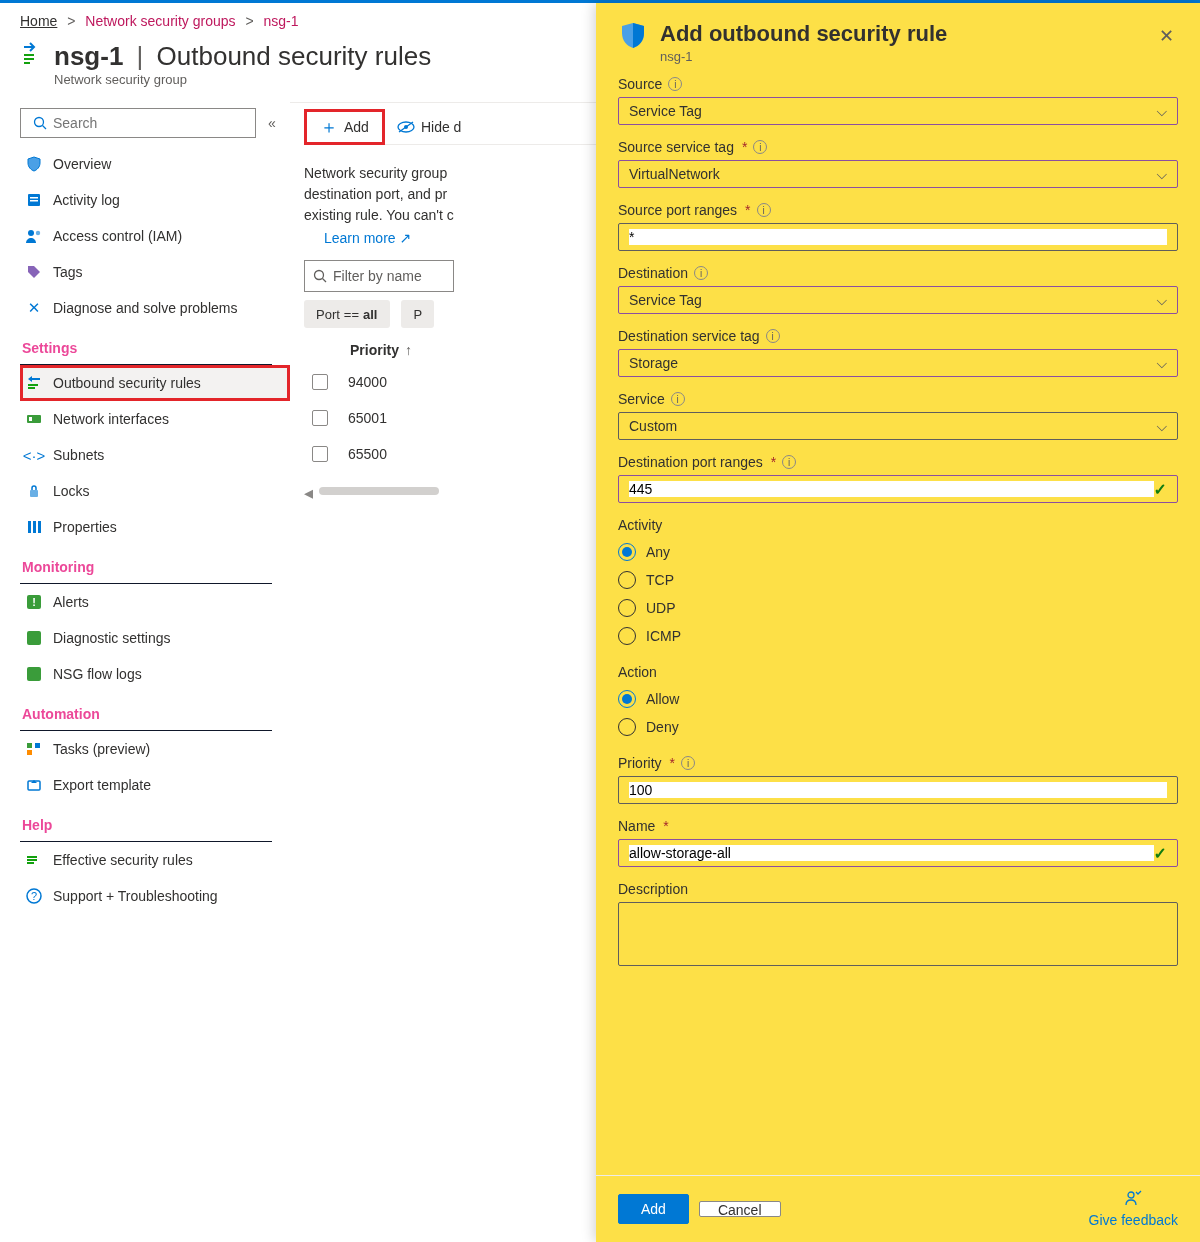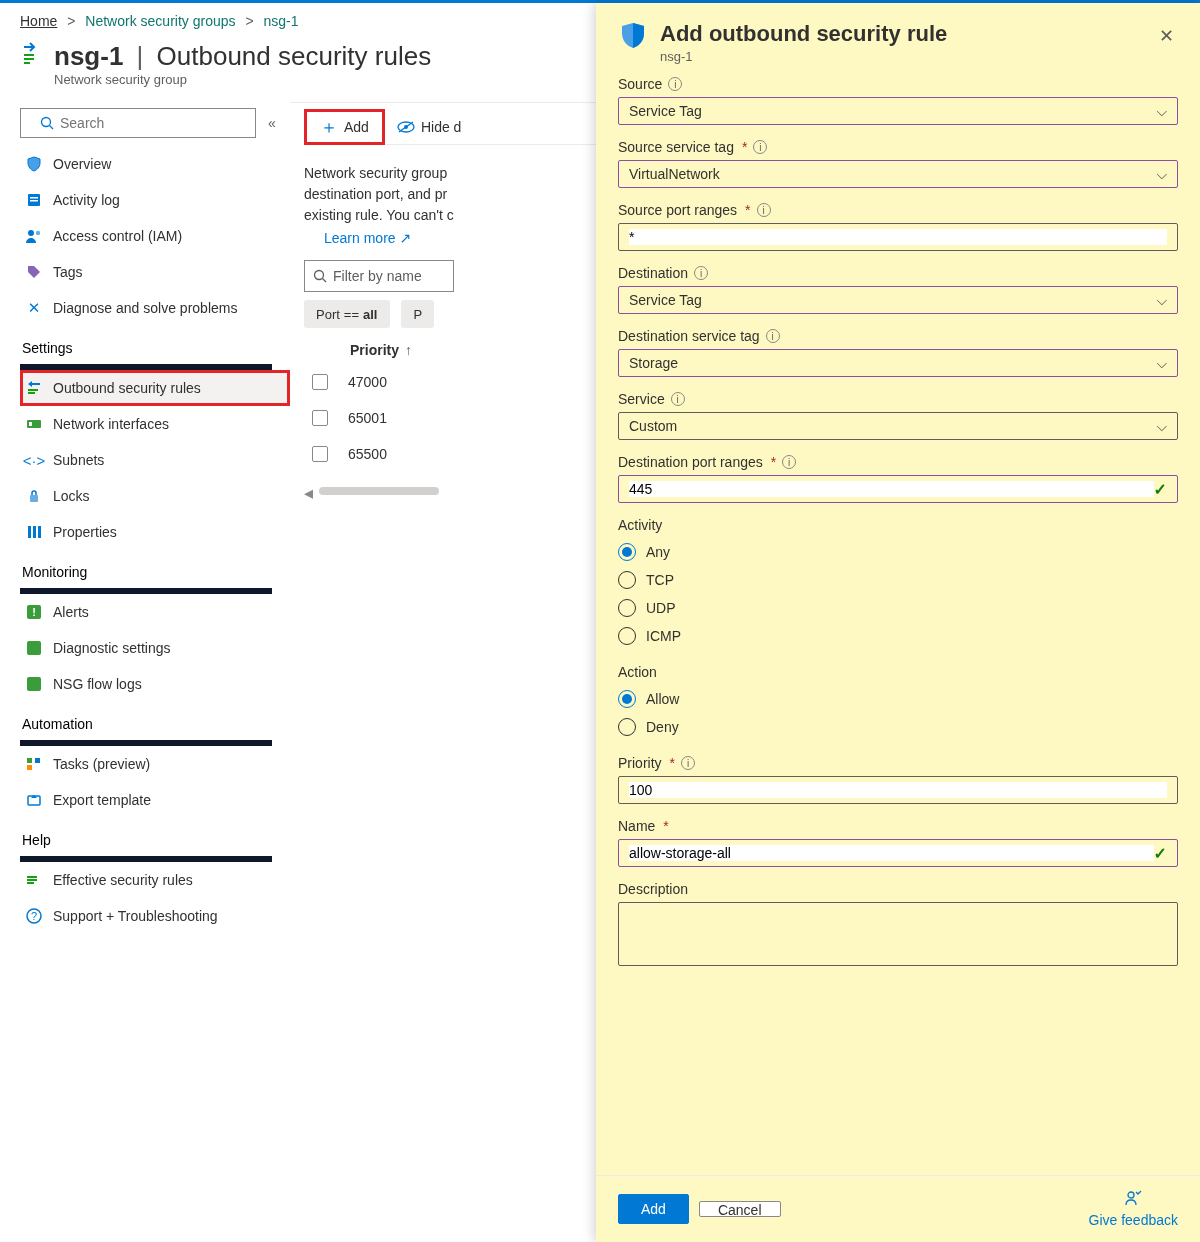--- a/index.html
+++ b/index.html
@@ -1,57 +1,57 @@
 <!DOCTYPE html>
 <html><head>
 <meta charset="utf-8">
 <style>
   * { box-sizing: border-box; margin: 0; padding: 0; font-family: "Segoe UI", -apple-system, sans-serif; }
   body { width: 1200px; height: 1242px; background: #fff; color: #323130; font-size: 14px; overflow: hidden; position: relative; }
   .topbar { height: 3px; background: #0078d4; }
   .breadcrumb { padding: 10px 20px 8px; font-size: 14px; }
-  .breadcrumb a { color: #0f766e; text-decoration: none; }
+  .breadcrumb a { color: #be185d; text-decoration: none; }
   .breadcrumb .home { color: #323130; text-decoration: underline; }
   .breadcrumb .sep { color: #605e5c; margin: 0 6px; }
   .page-header { display: flex; align-items: baseline; padding: 4px 20px 0; gap: 10px; }
   .page-header .icon-slot { display: inline-flex; width: 24px; }
   .page-header h1 { font-weight: 600; font-size: 26px; }
   .page-header h1 .divider { font-weight: 400; margin: 0 6px; color: #605e5c; }
   .page-header h1 .sub { font-weight: 400; }
   .page-subtitle { padding: 0 0 0 54px; color: #605e5c; font-size: 13px; margin-bottom: 14px; }
   .layout { display: flex; position: absolute; top: 102px; left: 0; right: 0; bottom: 0; }
   .sidebar { width: 290px; padding: 6px 0 0 20px; }
   .search-wrap { display: flex; align-items: center; gap: 12px; margin-bottom: 8px; }
-  .search-box { display: flex; align-items: center; border: 1px solid #8a8886; width: 236px; height: 30px; padding: 0 19px; color: #605e5c; }
+  .search-box { display: flex; align-items: center; border: 1px solid #8a8886; width: 236px; height: 30px; padding: 0 12px; color: #605e5c; }
   .search-box input { border: 0; outline: 0; width: 100%; font-size: 14px; color: #323130; }
   .collapse-btn { color: #605e5c; font-size: 14px; }
   .nav-item { display: flex; align-items: center; height: 36px; padding: 0 10px 0 2px; cursor: pointer; gap: 10px; border-left: 3px solid transparent; }
   .nav-item.selected { background: #f3f2f1; }
   .nav-item .ic { width: 18px; height: 18px; display: inline-flex; align-items: center; justify-content: center; font-size: 15px; }
-  .nav-group { color: #000000; font-weight: 400; padding: 14px 10px 8px 2px; font-size: 14px; border-bottom: 6px solid #0f172a; margin-right: 18px; }
+  .nav-group { color: #ec4899; font-weight: 700; padding: 14px 10px 8px 2px; font-size: 14px; border-bottom: 1px solid #0f172a; margin-right: 18px; }
   .hl-red { outline: 3px solid #e3252a; outline-offset: -3px; }
   .main { flex: 1; padding: 6px 0 0 14px; border-top: 1px solid #edebe9; position: relative; }
   .toolbar { display: flex; align-items: center; gap: 0; height: 36px; border-bottom: 1px solid #edebe9; }
   .tbtn { display: flex; align-items: center; gap: 6px; padding: 0 12px; height: 36px; color: #323130; cursor: pointer; }
   .tbtn .pl { color: #0078d4; font-size: 18px; font-weight: 300; }
   .desc-text { color: #323130; padding: 18px 0 4px; line-height: 1.5; max-width: 160px; }
   .learn-link { color: #0078d4; text-decoration: none; display: inline-flex; align-items: center; gap: 4px; margin-left: 20px; }
   .filter-input { display: flex; align-items: center; border: 1px solid #8a8886; height: 32px; padding: 0 8px; margin-top: 14px; width: 150px; color: #605e5c; }
   .pill { display: inline-flex; align-items: center; background: #edebe9; border-radius: 3px; height: 28px; padding: 0 12px; margin-top: 8px; margin-right: 8px; font-size: 13px; }
   .pill .eq { margin: 0 4px; }
   .pill .b { font-weight: 600; }
   .thead { display: flex; align-items: center; padding: 14px 0 6px 46px; font-weight: 600; }
   .thead .arrow { margin-left: 6px; color: #605e5c; }
   .trow { display: flex; align-items: center; height: 36px; padding: 0 0 0 8px; }
   .trow .cbx { width: 16px; height: 16px; border: 1px solid #8a8886; border-radius: 2px; margin-right: 20px; }
   .scroll-hint { color: #8a8886; font-size: 18px; margin-top: 4px; }
   .scroll-track { height: 8px; background: #d2d0ce; border-radius: 4px; flex: 1; margin-left: 6px; max-width: 120px; }
 
   
-  .panel { position: absolute; top: 3px; right: 0; width: 604px; bottom: 0; background: #fef9c3; box-shadow: -2px 0 12px rgba(0,0,0,0.18); display: flex; flex-direction: column; }
+  .panel { position: absolute; top: 3px; right: 0; width: 604px; bottom: 0; background: #fde047; box-shadow: -2px 0 12px rgba(0,0,0,0.18); display: flex; flex-direction: column; }
   .panel-head { display: flex; align-items: flex-start; padding: 18px 22px 10px; gap: 12px; }
   .panel-head .shield { width: 30px; height: 30px; }
   .panel-head h2 { font-size: 22px; font-weight: 600; }
   .panel-head .sub { color: #605e5c; font-size: 13px; margin-top: 2px; }
   .panel-close { margin-left: auto; font-size: 18px; color: #605e5c; cursor: pointer; padding: 4px; }
   .panel-body { flex: 1; overflow-y: auto; padding: 2px 22px 12px; }
   .fld { margin-bottom: 14px; }
   .fld-label { display: flex; align-items: center; gap: 6px; font-size: 14px; margin-bottom: 5px; }
   .req { color: #a4262c; margin-left: 2px; }
   .info-ic { width: 14px; height: 14px; border: 1px solid #8a8886; border-radius: 50%; display: inline-flex; align-items: center; justify-content: center; font-size: 10px; color: #605e5c; }
@@ -311,21 +311,21 @@
           <span>P</span>
         </span>
     </div>
 
     <div class="thead">
         <span>Priority</span>
         <span class="arrow">↑</span>
       </div>
     <div class="trow">
         <span class="cbx"></span>
-        <span>47000</span>
+        <span>94000</span>
       </div>
     <div class="trow">
         <span class="cbx"></span>
         <span>65001</span>
       </div>
     <div class="trow">
         <span class="cbx"></span>
         <span>65500</span>
       </div>
     <div style="display:flex;align-items:center;margin-top:6px">

